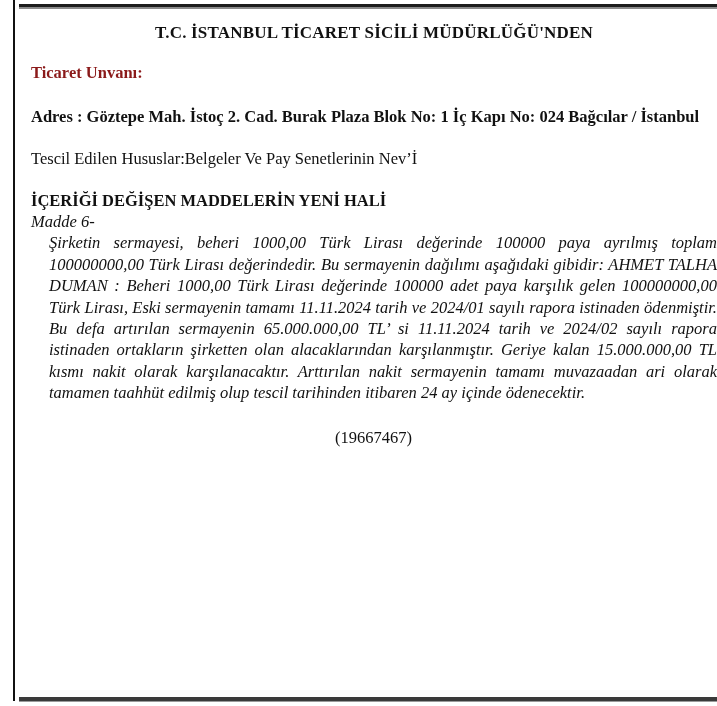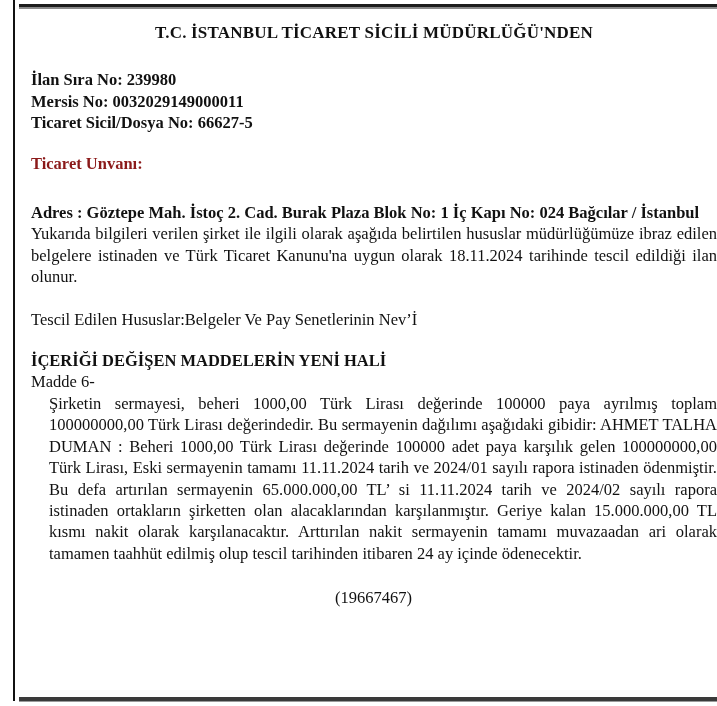--- a/index.html
+++ b/index.html
@@ -63,38 +63,38 @@
     font-weight: bold;
   }
   .unvan-block {
     margin-top: 19px;
     text-align: left;
     font-weight: bold;
   }
   .unvan-label { color: var(--accent, #8b1a1a); }
   .unvan-name  { color: var(--accent, #8b1a1a); }
   .address-block {
-    margin-top: 28px;
+    margin-top: 22px;
     font-weight: bold;
     text-align: justify;
     font-family: Liberation Serif, serif;
   }
   .para {
     text-align: justify;
   }
   .tescil-block {
     margin-top: 21px;
     text-align: justify;
   }
   .label-bold { font-weight: normal; }
   .headings-block {
     margin-top: 20px;
     font-weight: bold;
   }
-  .madde-line { font-weight: normal; }
+  .madde-line { font-weight: normal; font-style: italic; }
   .body-para {
     text-align: justify;
     margin-left: 18px;
   }
   .footer-number {
     margin-top: 23px;
     text-align: center;
     padding-right: 1px;
   }
 </style>
@@ -104,45 +104,30 @@
 <div class="page" style="--accent: #8b1a1a;">
 
   <div class="rule-left"></div>
   <div class="rule-top"></div>
   <div class="rule-bottom"></div>
 
   <div class="content">
 
     <div class="doc-title">T.C. İSTANBUL TİCARET SİCİLİ MÜDÜRLÜĞÜ'NDEN</div>
 
-    <div class="meta-block">
-      <div>
-        <span>İlan Sıra No: </span>
-        <span>239980</span>
-      </div>
-      <div>
-        <span>Mersis No: </span>
-        <span>0032029149000011</span>
-      </div>
-      <div>
-        <span>Ticaret Sicil/Dosya No: </span>
-        <span>66627-5</span>
-      </div>
-    </div>
 
     <div class="unvan-block">
       <div class="unvan-label">Ticaret Unvanı:</div>
     </div>
 
     <div class="address-block">
       <div>
         <span>Adres : </span>
         <span>Göztepe Mah. İstoç 2. Cad. Burak Plaza Blok No: 1 İç Kapı No: 024 Bağcılar / İstanbul</span>
       </div>
-      <div class="para" style="font-weight: normal;">Yukarıda bilgileri verilen şirket ile ilgili olarak aşağıda belirtilen hususlar müdürlüğümüze ibraz edilen belgelere istinaden ve Türk Ticaret Kanunu'na uygun olarak 18.11.2024 tarihinde tescil edildiği ilan olunur.</div>
     </div>
 
     <div class="tescil-block">
       <div>
         <span class="label-bold">Tescil Edilen Hususlar:</span><span>Belgeler Ve Pay Senetlerinin Nev’İ</span>
       </div>
     </div>
 
     <div class="headings-block">
       <div>İÇERİĞİ DEĞİŞEN MADDELERİN YENİ HALİ</div>

